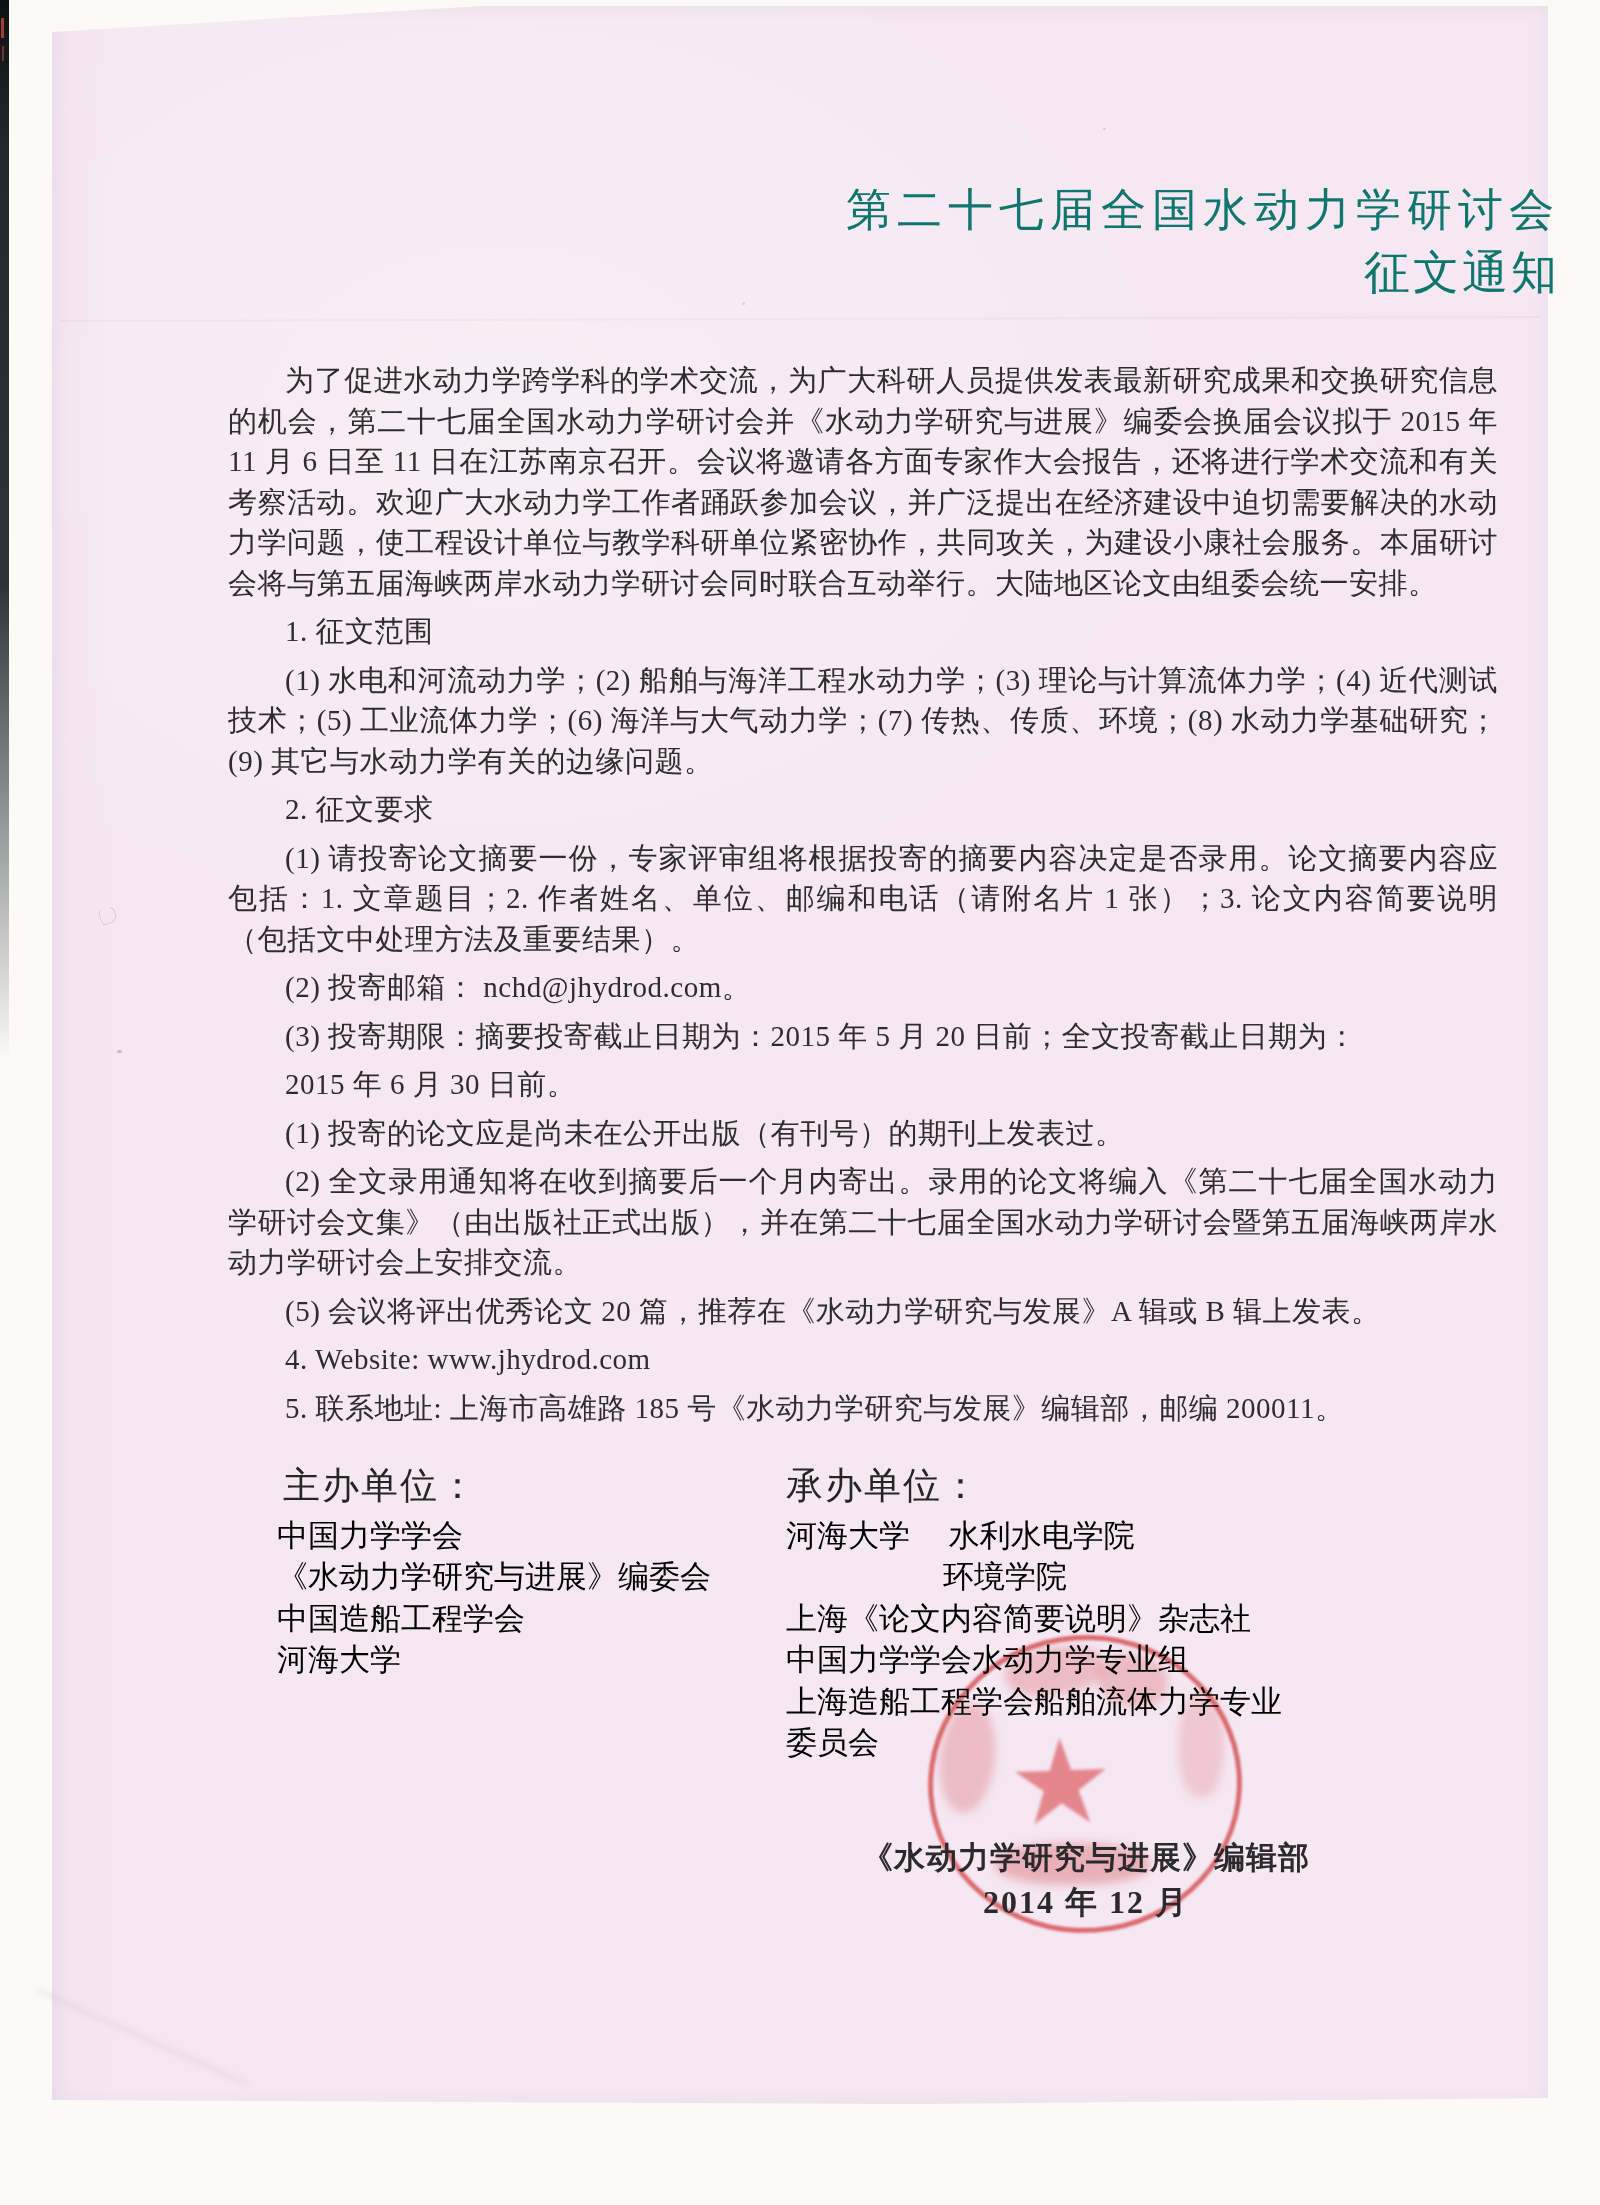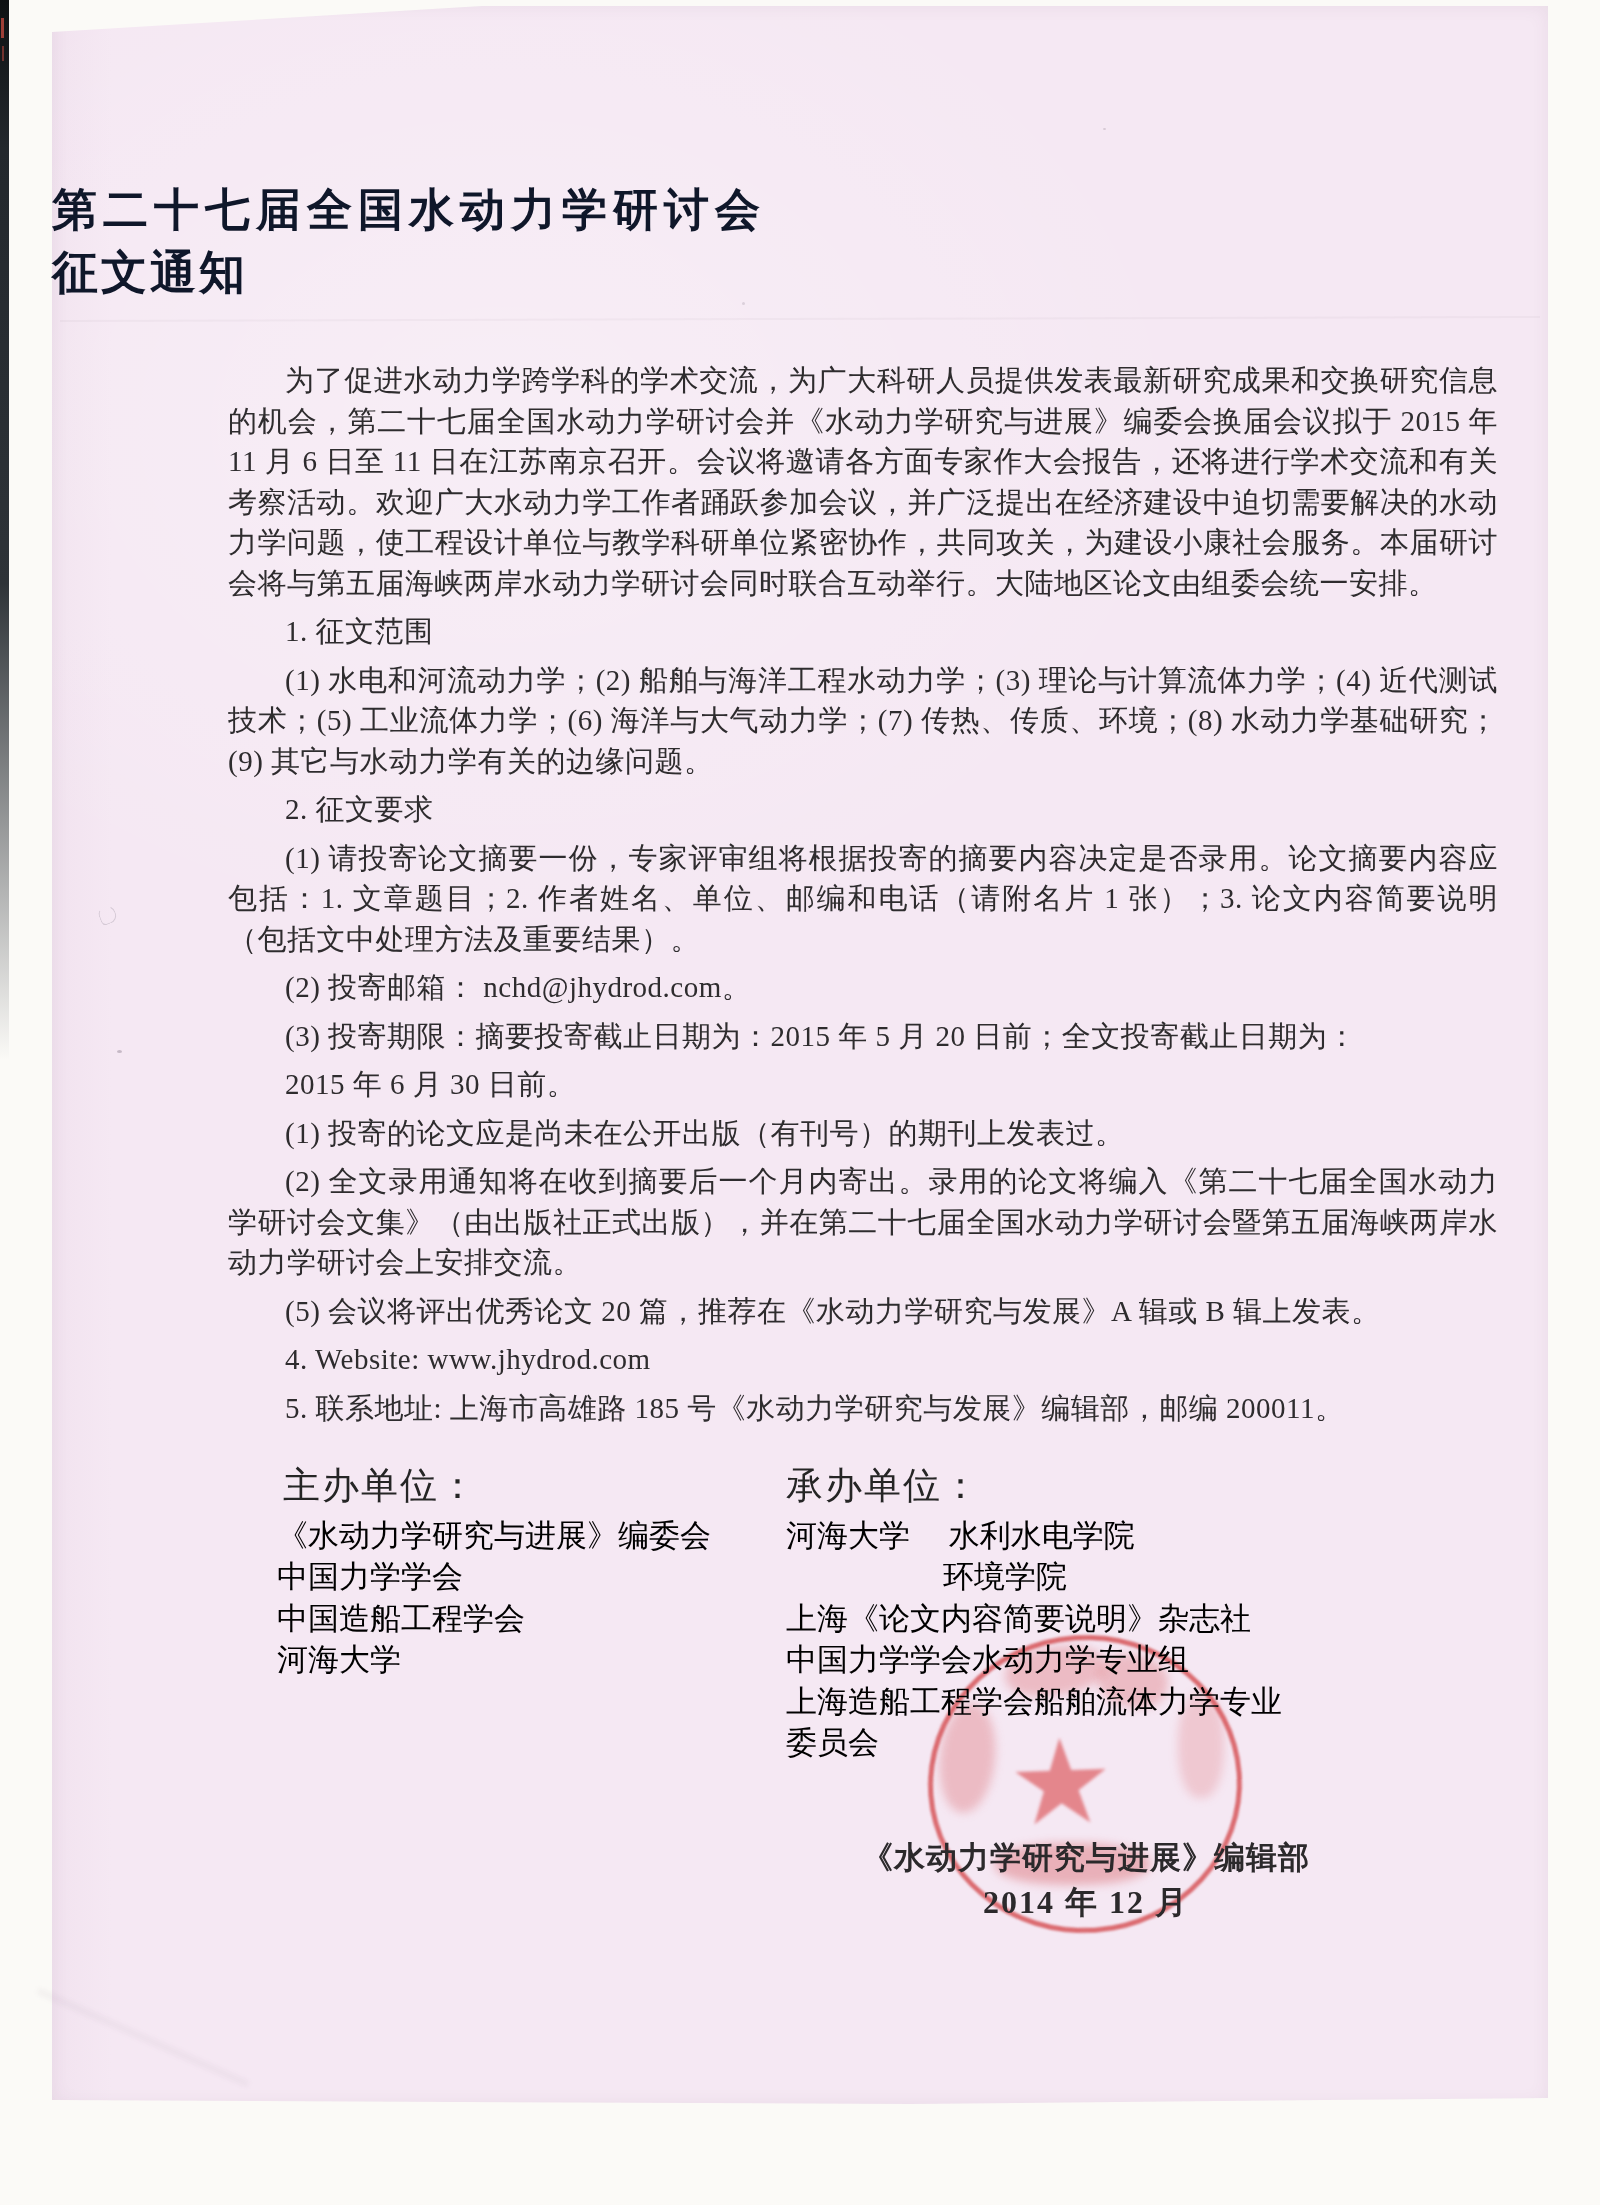--- a/index.html
+++ b/index.html
@@ -32,22 +32,22 @@
     background:rgba(60,40,60,.045);transform:rotate(24deg);filter:blur(2px);}
   .speck{position:absolute;background:#8d8190;opacity:.45;border-radius:50%;}
   .speck.s1{left:117px;top:1050px;width:5px;height:3px;}
   .speck.s2{left:742px;top:302px;width:3px;height:3px;opacity:.25;}
   .speck.s3{left:1103px;top:128px;width:3px;height:2px;opacity:.3;}
   .squiggle{position:absolute;left:99px;top:906px;width:15px;height:16px;
     border:1.5px solid #9b93a0;border-radius:60% 70% 65% 40%;
     border-top-color:transparent;opacity:.35;transform:rotate(-20deg);}
   
   .title-block{
-    position:absolute;left:52px;top:178px;width:1508px;text-align:left;
-    color:#0f172a;font-weight:700;
+    position:absolute;left:52px;top:178px;width:1508px;text-align:right;
+    color:#0f766e;font-weight:400;
   }
   .title-block .t1{font-size:45px;line-height:64px;letter-spacing:6px;}
   .title-block .t2{font-size:46px;line-height:62px;letter-spacing:3px;}
   
   .body-text{
     position:absolute;left:220px;top:352px;width:1286px;
     font-size:29px;line-height:40.5px;letter-spacing:.5px;
     color:#2e2c2e;text-align:justify;
   }
   .body-text p{margin:8px;text-indent:57px;}
@@ -131,22 +131,22 @@
       <p>(5) 会议将评出优秀论文 20 篇，推荐在《水动力学研究与发展》A 辑或 B 辑上发表。</p>
       <p>4. Website: www.jhydrod.com</p>
       <p>5. 联系地址: 上海市高雄路 185 号《水动力学研究与发展》编辑部，邮编 200011。</p>
     </div>
 
   <div class="org-header host">主办单位：</div>
   <div class="org-header undertaker">承办单位：</div>
 
   <div class="org-list host">
 
-  <p>《水动力学研究与进展》编委会</p>
-      <p>中国力学学会</p>
+  <p>中国力学学会</p>
+      <p>《水动力学研究与进展》编委会</p>
       <p>中国造船工程学会</p>
       <p>河海大学</p>
     </div>
 
   <div class="org-list undertaker">
 
   <p>河海大学　 水利水电学院</p>
       <p class="indented">环境学院</p>
       <p>上海《论文内容简要说明》杂志社</p>
       <p>中国力学学会水动力学专业组</p>

